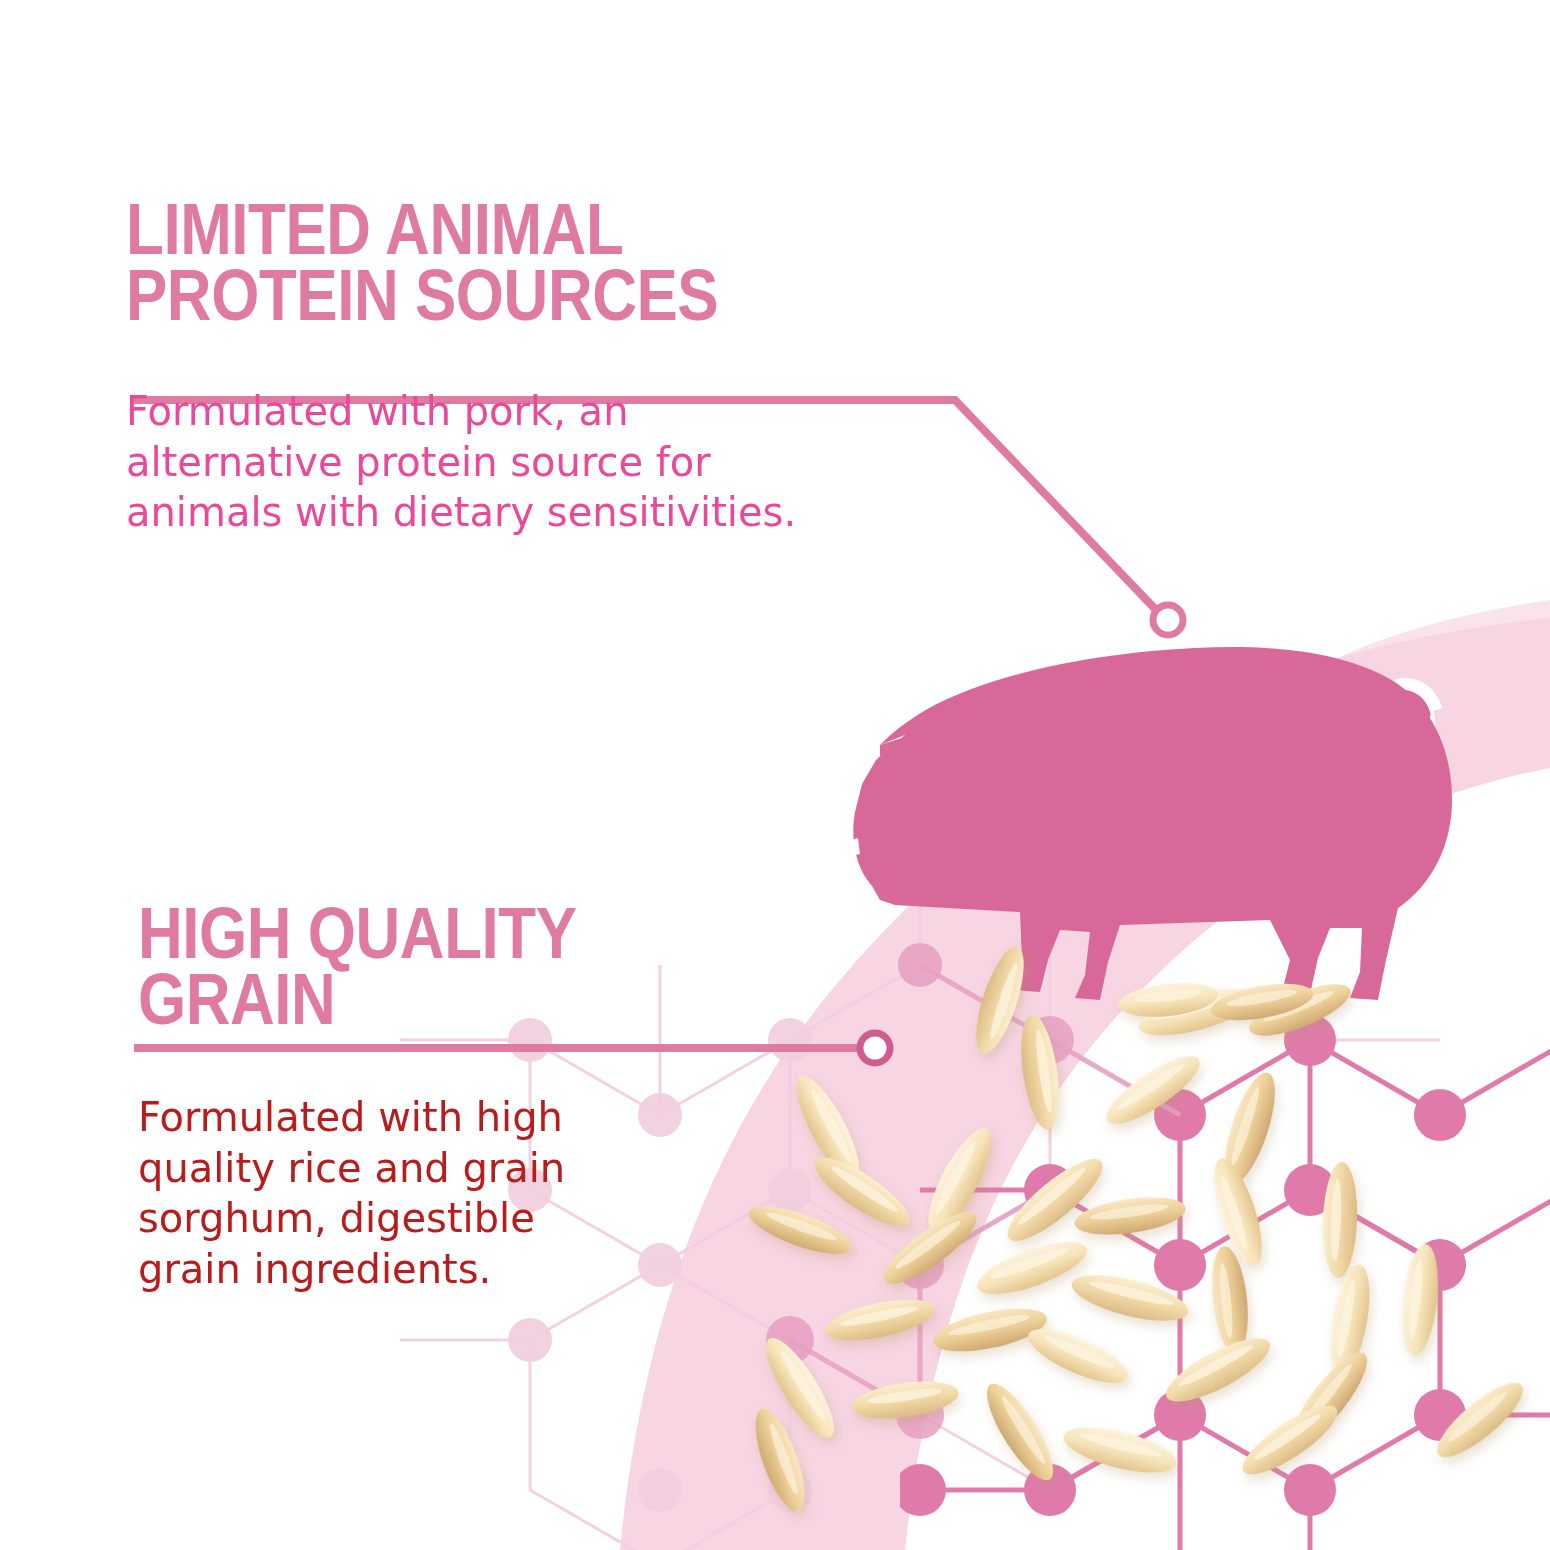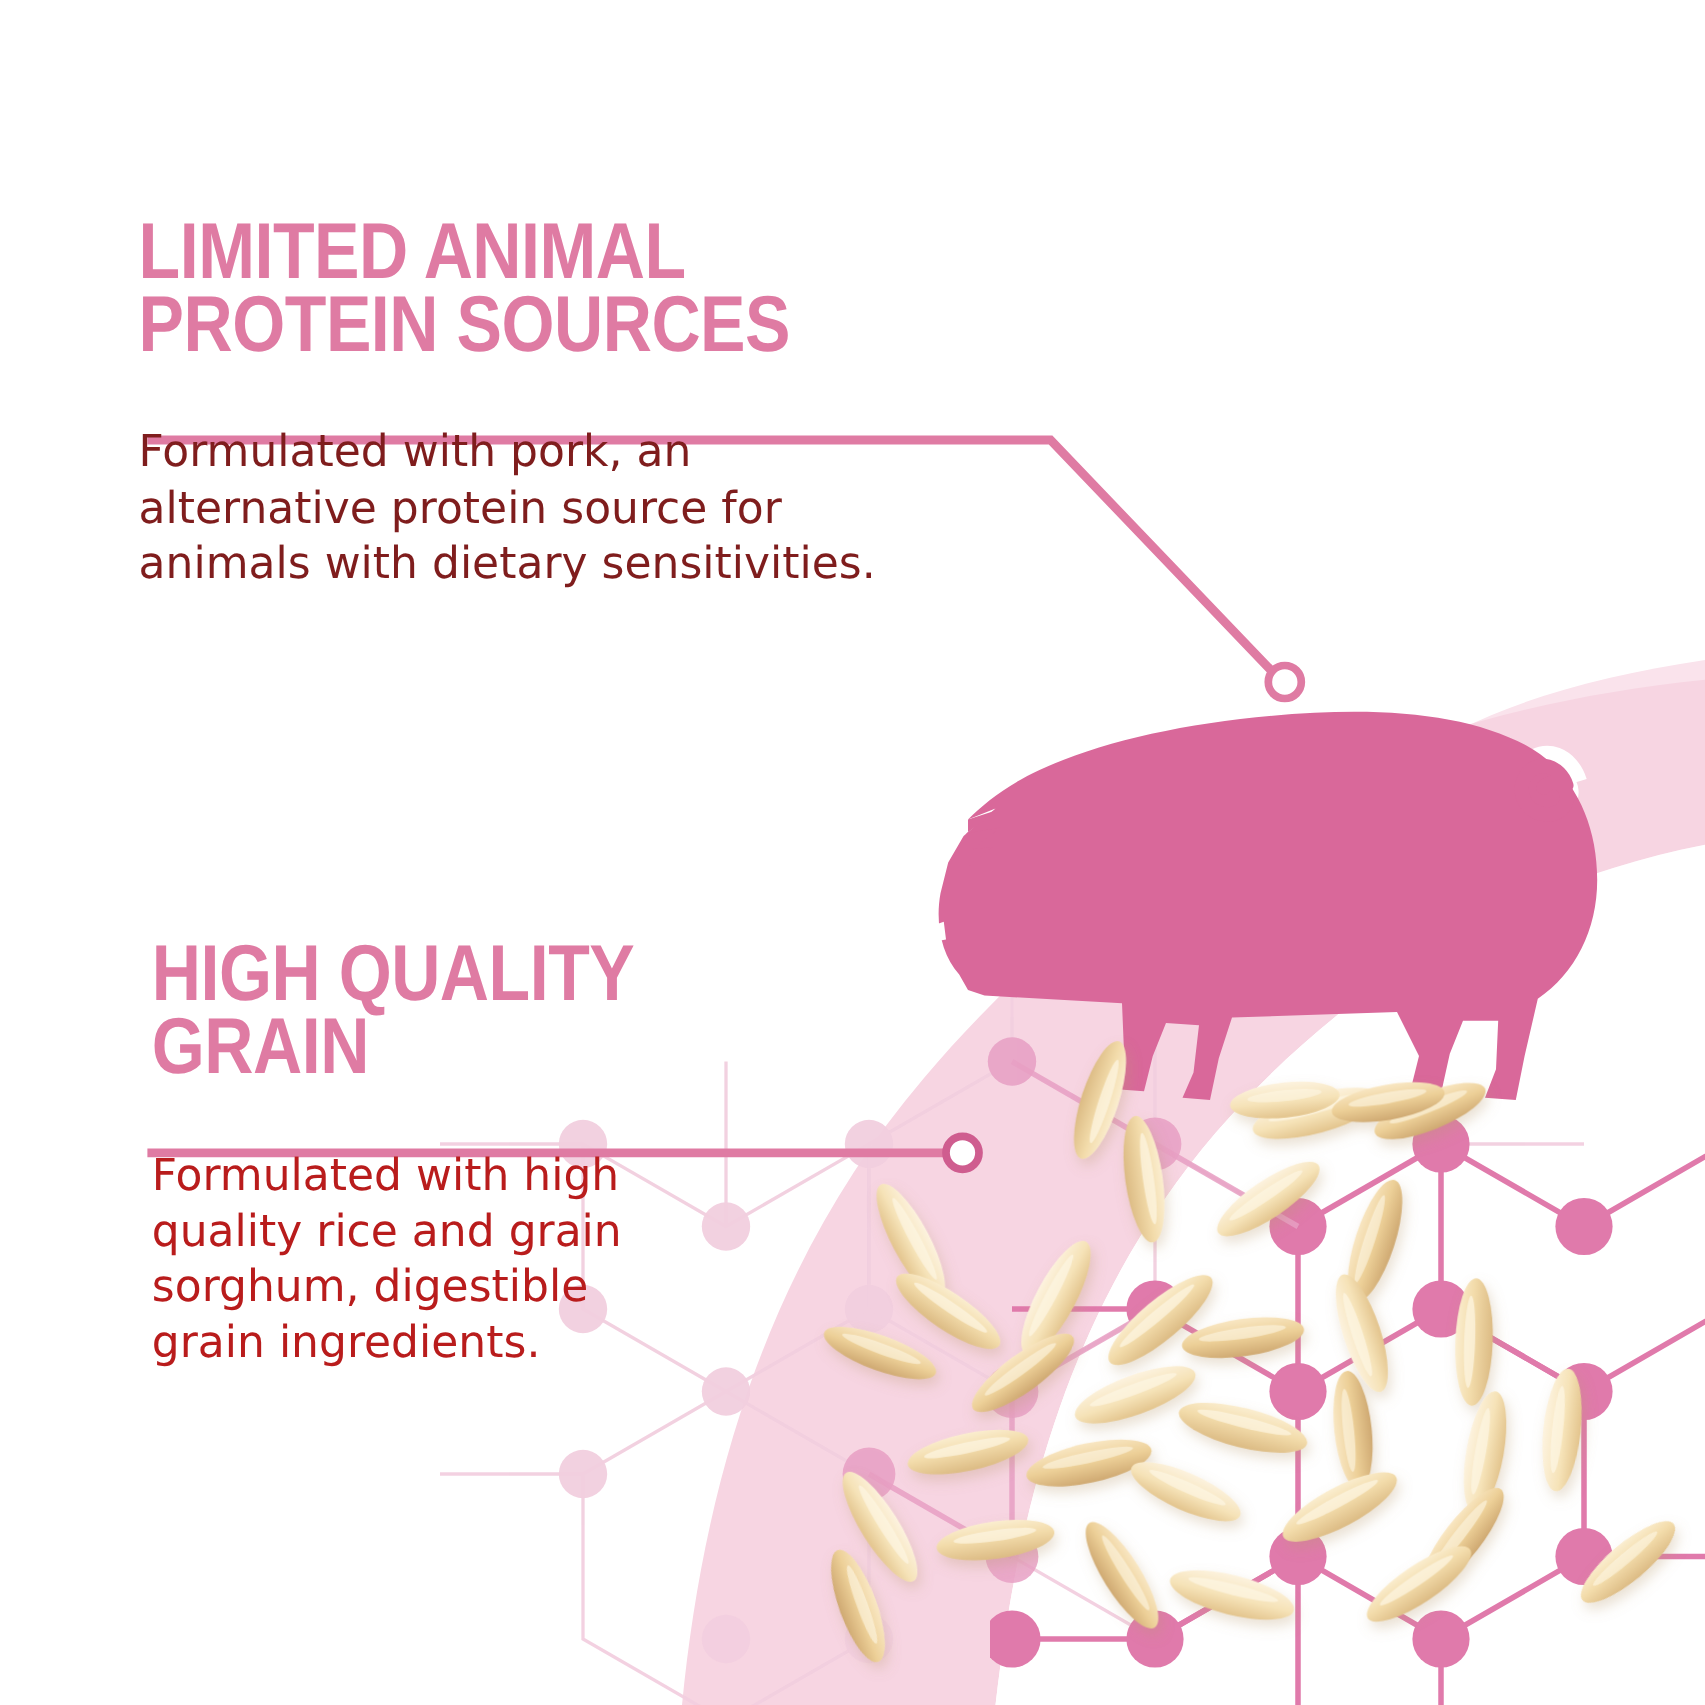--- a/index.html
+++ b/index.html
@@ -27,23 +27,23 @@
   }
   .feature .body {
     font-family:"DejaVu Sans", sans-serif;
     font-weight:400;
     line-height:1.26;
     white-space:pre-line;
   }
 
   #feat1 { left:126px; top:196px; width:900px; }
   #feat1 .title { font-size:72px; color:#df7ba3; }
-  #feat1 .body  { font-size:40px; color:#7f1d1d; margin-top:58px; }
-
-  #feat2 { left:138px; top:852px; width:780px; }
+  #feat1 .body  { font-size:40px; color:#ec4899; margin-top:58px; }
+
+  #feat2 { left:138px; top:900px; width:780px; }
   #feat2 .title { font-size:72px; color:#df7ba3; }
   #feat2 .body  { font-size:40px; color:#b91c1c; margin-top:60px; }
 </style>
 </head>
 <body>
 
 <div id="stage">
 
   <svg class="layer" viewBox="0 0 1550 1550" preserveAspectRatio="none">
     <defs>

